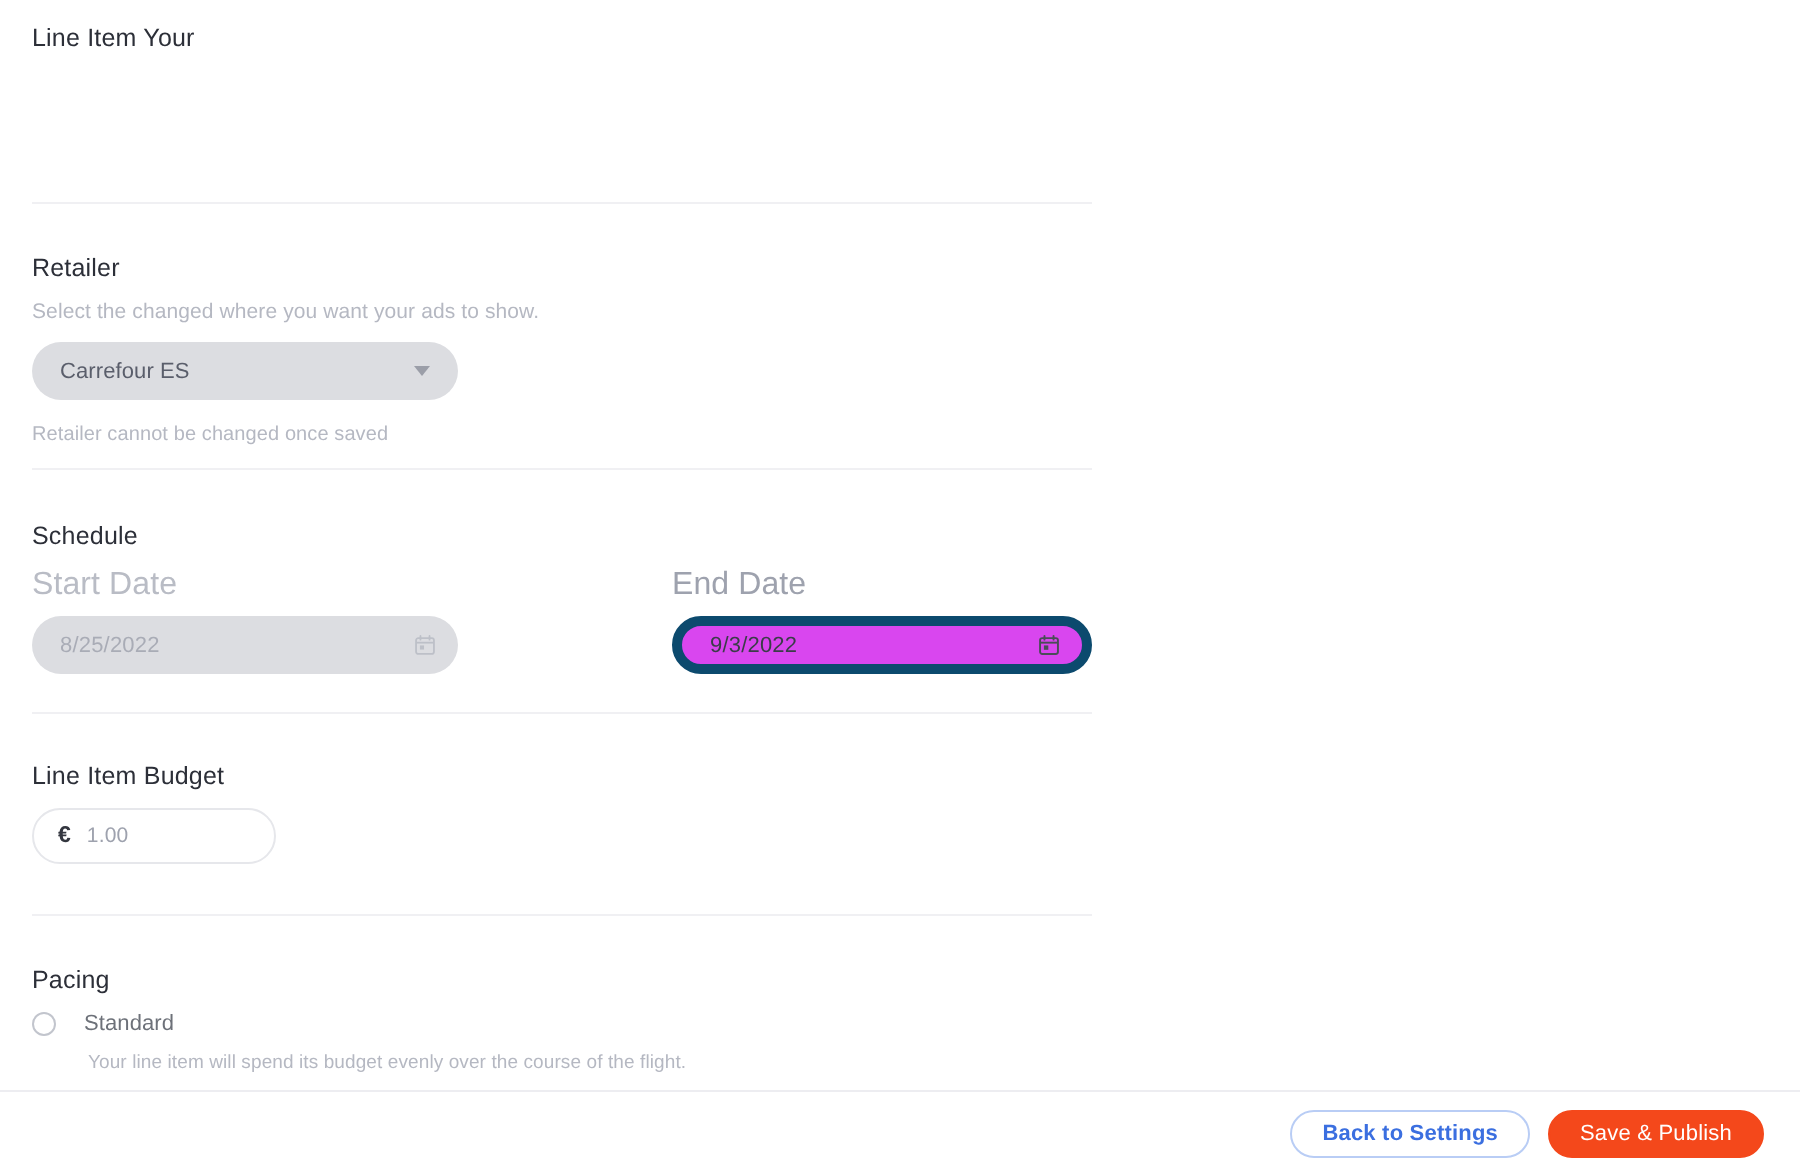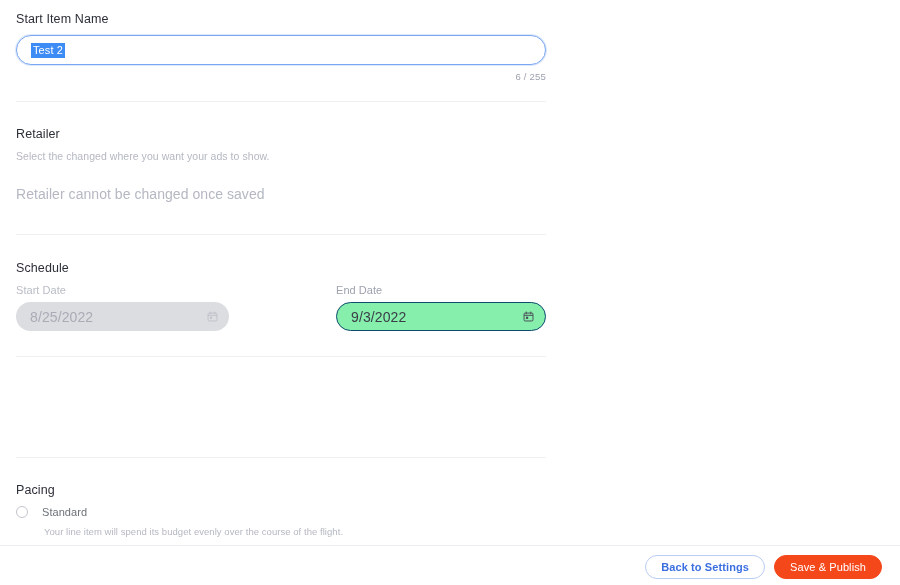--- a/index.html
+++ b/index.html
@@ -52,28 +52,28 @@
   }
 
   .sub-text {
     font-size: 10.5px;
     color: #b5b8c2;
     margin: 0 0 9px 0;
     letter-spacing: .05px;
   }
 
   .note-text {
-    font-size: 14px;
+    font-size: 10px;
     color: #b5b8c2;
-    margin: 24px 0 0 0;
+    margin: 12px 0 0 0;
     letter-spacing: .05px;
   }
 
   .field-label {
-    font-size: 11px;
+    font-size: 16px;
     color: #b9bcc5;
     margin: 0 0 6px 0;
     letter-spacing: .05px;
   }
   .field-label.active { color: #9ea2ae; }
 
   
   .text-input-wrap {
     position: relative;
     width: 530px;
@@ -147,26 +147,26 @@
     display: flex;
     align-items: center;
     justify-content: space-between;
     padding: 0 11px 0 14px;
   }
   .date-input.disabled {
     background: #dcdde1;
     border: none;
   }
   .date-input.enabled {
-    background: #86efac;
-    border: 1px solid #0c4a6e;
+    background: #d946ef;
+    border: 5px solid #0c4a6e;
     width: 210px;
   }
   .date-input .date-value {
-    font-size: 14px;
+    font-size: 11px;
     letter-spacing: .1px;
     text-align: right;
   }
   .date-input.disabled .date-value { color: #a9acb6; }
   .date-input.enabled .date-value { color: #3a3d48; }
 
   .cal-icon { width: 11px; height: 11px; display: block; }
 
   
   .budget-input {
@@ -263,34 +263,32 @@
   }
 </style>
 </head>
 <body>
 
 <div class="page">
 
   <div class="form-body">
 
     <div class="section" style="top:12px;">
-      <p class="heading">Start Item Name</p>
-      <div class="text-input-wrap">
-        <div class="text-input">
-          <span class="value">Test 2</span>
-        </div>
-        <span class="char-count">6 / 255</span>
-      </div>
+      <p class="heading">Line Item Your</p>
     </div>
 
     <div class="section-divider" style="top:101px;"></div>
 
     <div class="section" style="top:127px;">
       <p class="heading">Retailer</p>
       <p class="sub-text">Select the changed where you want your ads to show.</p>
+      <div class="select-disabled">
+        <span class="sel-value">Carrefour ES</span>
+        <span class="chev"></span>
+      </div>
       <p class="note-text">Retailer cannot be changed once saved</p>
     </div>
 
     <div class="section-divider" style="top:234px;"></div>
 
     <div class="section" style="top:261px;">
       <p class="heading">Schedule</p>
       <div class="date-row">
         <div class="date-col start">
           <p class="field-label">Start Date</p>
@@ -316,20 +314,27 @@
               <line x1="11.3" y1="1.4" x2="11.3" y2="4.1" stroke="#4a4d57" stroke-width="1.4" stroke-linecap="round"></line>
               <rect x="4.3" y="8.3" width="3.2" height="3.2" fill="#4a4d57"></rect>
             </svg>
           </div>
         </div>
       </div>
     </div>
 
     <div class="section-divider" style="top:356px;"></div>
 
+    <div class="section" style="top:381px;">
+      <p class="heading">Line Item Budget</p>
+      <div class="budget-input">
+        <span class="cur">€</span>
+        <span class="amt">1.00</span>
+      </div>
+    </div>
 
     <div class="section-divider" style="top:457px;"></div>
 
     <div class="section" style="top:483px;">
       <p class="heading">Pacing</p>
       <div class="radio-row">
         <span class="radio"></span>
         <span class="radio-label">Standard</span>
       </div>
       <p class="radio-desc">Your line item will spend its budget evenly over the course of the flight.</p>

